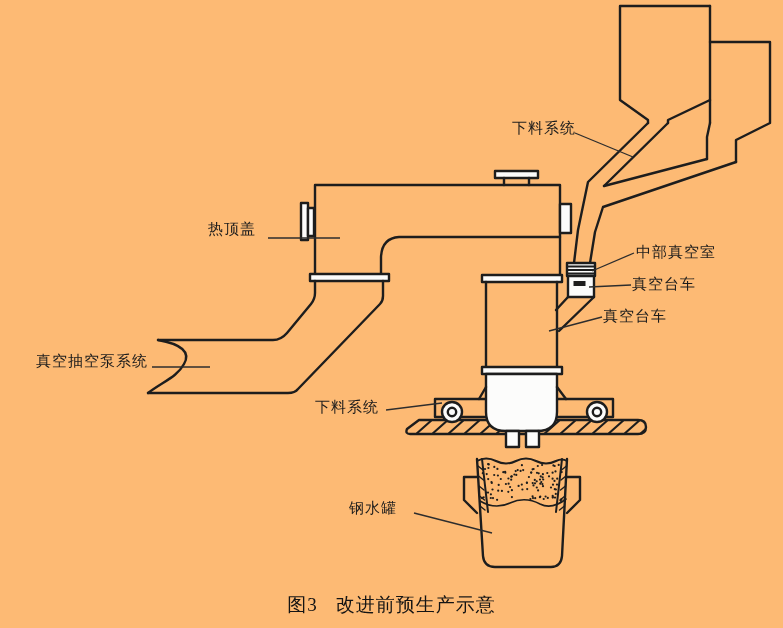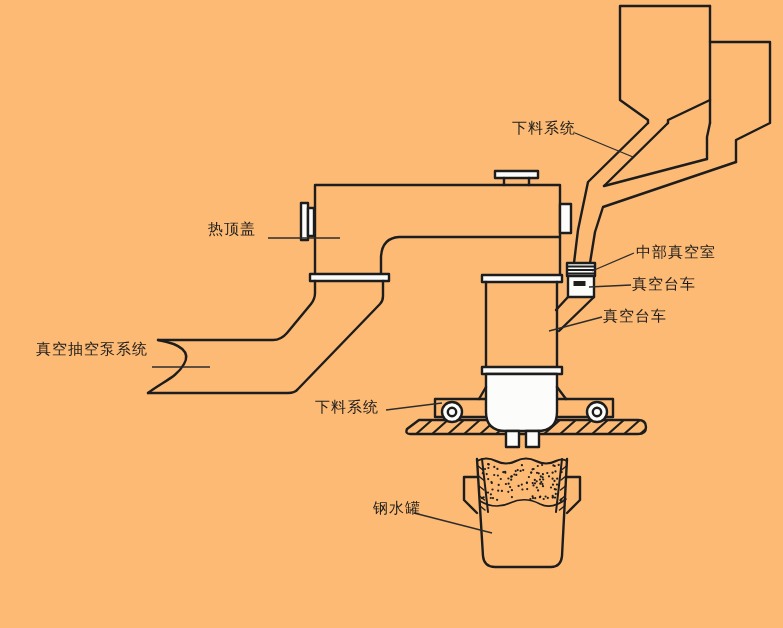--- a/index.html
+++ b/index.html
@@ -240,17 +240,20 @@
       <path d="M386,410 L442,403"></path>
       <path d="M414,513 L492,533"></path>
     </g>
   </svg>
 
   <div class="lbl" style="left:512px;top:119px">下料系统</div>
   <div class="lbl" style="left:208px;top:220px">热顶盖</div>
   <div class="lbl" style="left:636px;top:243px">中部真空室</div>
   <div class="lbl" style="left:632px;top:275px">真空台车</div>
   <div class="lbl" style="left:603px;top:307px">真空台车</div>
-  <div class="lbl" style="left:36px;top:340px">真空抽空泵系统</div>
+  <div class="lbl" style="left:36px;top:352px">真空抽空泵系统</div>
   <div class="lbl" style="left:315px;top:398px">下料系统</div>
-  <div class="lbl" style="left:373px;top:499px">钢水罐</div>
-
+  <div class="lbl" style="left:349px;top:499px">钢水罐</div>
+
+  <div id="caption">
+    <span class="cap-num">图3</span><span>改进前预生产示意</span>
+  </div>
 </div>
 
 </body></html>

